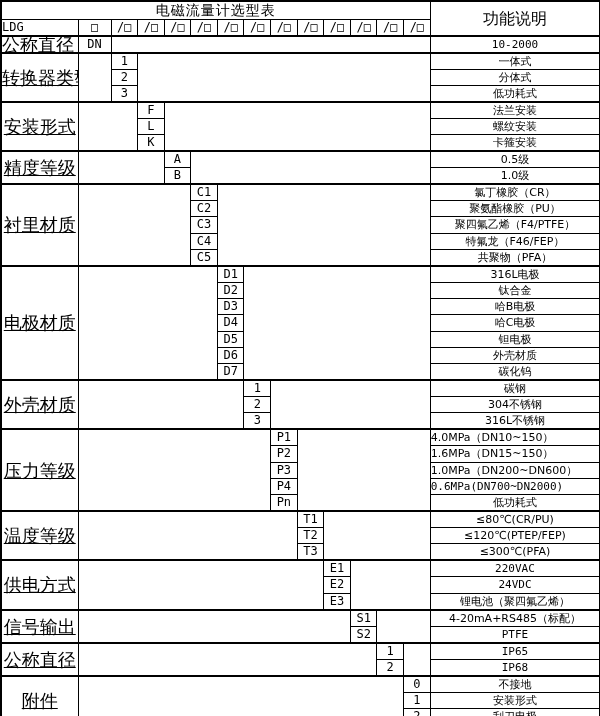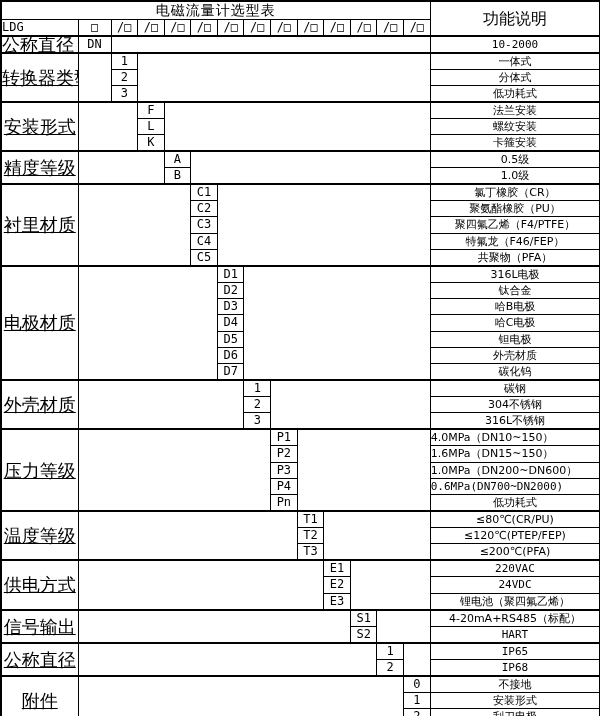--- a/index.html
+++ b/index.html
@@ -205,21 +205,21 @@
         <td class="mono">T1</td>
         <td rowspan="3" colspan="4"></td>
         <td class="desc">≤80℃(CR/PU)</td>
       </tr>
       <tr>
         <td class="mono">T2</td>
         <td class="desc">≤120℃(PTEP/FEP)</td>
       </tr>
       <tr>
         <td class="mono">T3</td>
-        <td class="desc">≤200℃(PFA)</td>
+        <td class="desc">≤300℃(PFA)</td>
       </tr>
       <tr class="group-start">
         <td class="cat" rowspan="3">供电方式</td>
         <td rowspan="3" colspan="9"></td>
         <td class="mono">E1</td>
         <td rowspan="3" colspan="3"></td>
         <td class="desc mono">220VAC</td>
       </tr>
       <tr>
         <td class="mono">E2</td>
@@ -231,21 +231,21 @@
       </tr>
       <tr class="group-start">
         <td class="cat" rowspan="2">信号输出</td>
         <td rowspan="2" colspan="10"></td>
         <td class="mono">S1</td>
         <td rowspan="2" colspan="2"></td>
         <td class="desc">4-20mA+RS485（标配）</td>
       </tr>
       <tr>
         <td class="mono">S2</td>
-        <td class="desc mono">HART</td>
+        <td class="desc mono">PTFE</td>
       </tr>
       <tr class="group-start">
         <td class="cat" rowspan="2">公称直径</td>
         <td rowspan="2" colspan="11"></td>
         <td class="mono">1</td>
         <td rowspan="2"></td>
         <td class="desc mono">IP65</td>
       </tr>
       <tr>
         <td class="mono">2</td>

